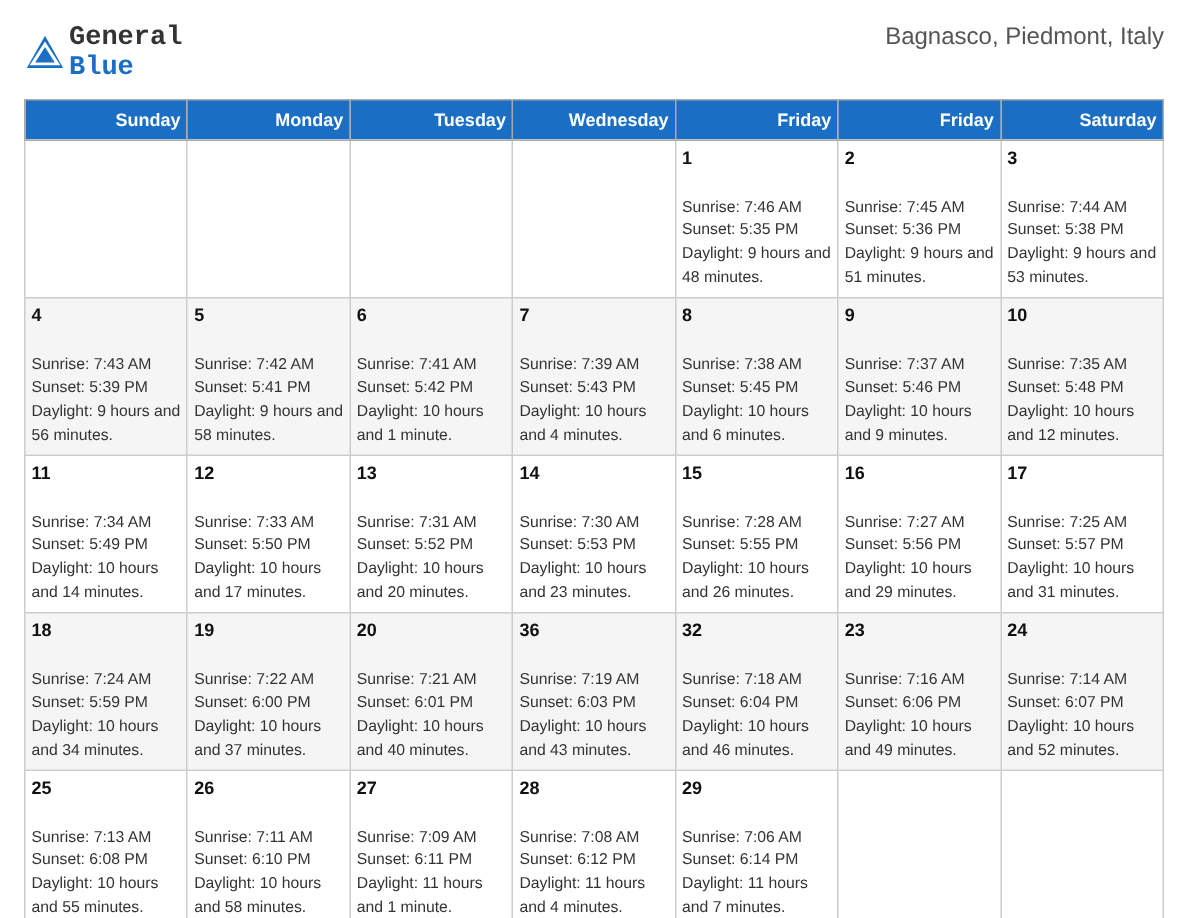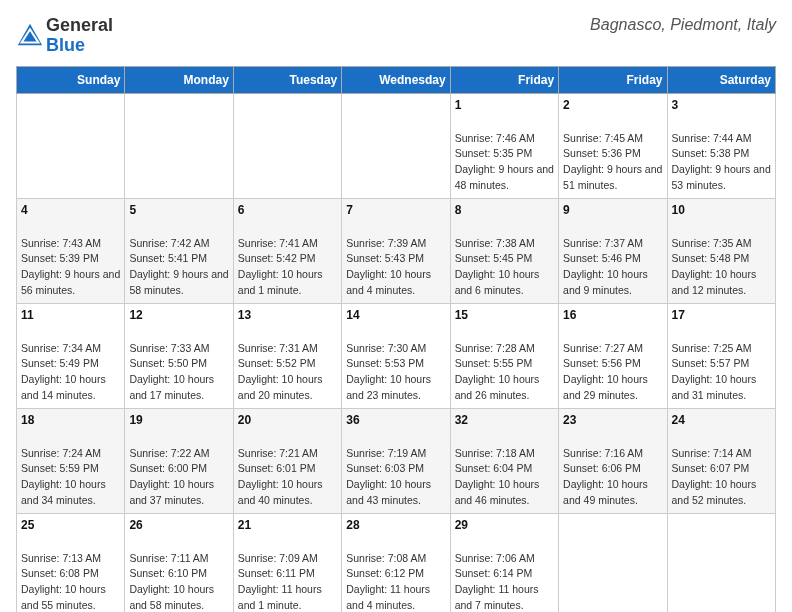--- a/index.html
+++ b/index.html
@@ -12,20 +12,21 @@
     }
     .header {
       display: flex;
       justify-content: space-between;
       align-items: flex-start;
       margin-bottom: 10px;
     }
     .logo {
       display: flex;
       align-items: center;
+      font-family: Liberation Mono, monospace;
     }
     .logo-text {
       display: flex;
       flex-direction: column;
       line-height: 1.1;
     }
     .logo-general {
       font-size: 18px;
       font-weight: bold;
       color: #333;
@@ -44,21 +45,20 @@
       text-align: right;
     }
     .main-title {
       font-size: 36px;
       font-weight: bold;
       color: #333;
     }
     .subtitle {
       font-size: 16px;
       color: #555;
-      font-style: italic;
     }
     table {
       width: 100%;
       border-collapse: collapse;
       font-size: 11px;
     }
     thead tr th {
       background-color: #1a6fc4;
       color: #fff;
       padding: 6px 4px;
@@ -241,21 +241,21 @@
       <tr>
         <td>
           <div class="day-number">25</div>
           <div class="day-detail">Sunrise: 7:13 AM<br>Sunset: 6:08 PM<br>Daylight: 10 hours and 55 minutes.</div>
         </td>
         <td>
           <div class="day-number">26</div>
           <div class="day-detail">Sunrise: 7:11 AM<br>Sunset: 6:10 PM<br>Daylight: 10 hours and 58 minutes.</div>
         </td>
         <td>
-          <div class="day-number">21</div>
+          <div class="day-number">27</div>
           <div class="day-detail">Sunrise: 7:09 AM<br>Sunset: 6:11 PM<br>Daylight: 11 hours and 1 minute.</div>
         </td>
         <td>
           <div class="day-number">28</div>
           <div class="day-detail">Sunrise: 7:08 AM<br>Sunset: 6:12 PM<br>Daylight: 11 hours and 4 minutes.</div>
         </td>
         <td>
           <div class="day-number">29</div>
           <div class="day-detail">Sunrise: 7:06 AM<br>Sunset: 6:14 PM<br>Daylight: 11 hours and 7 minutes.</div>
         </td>

